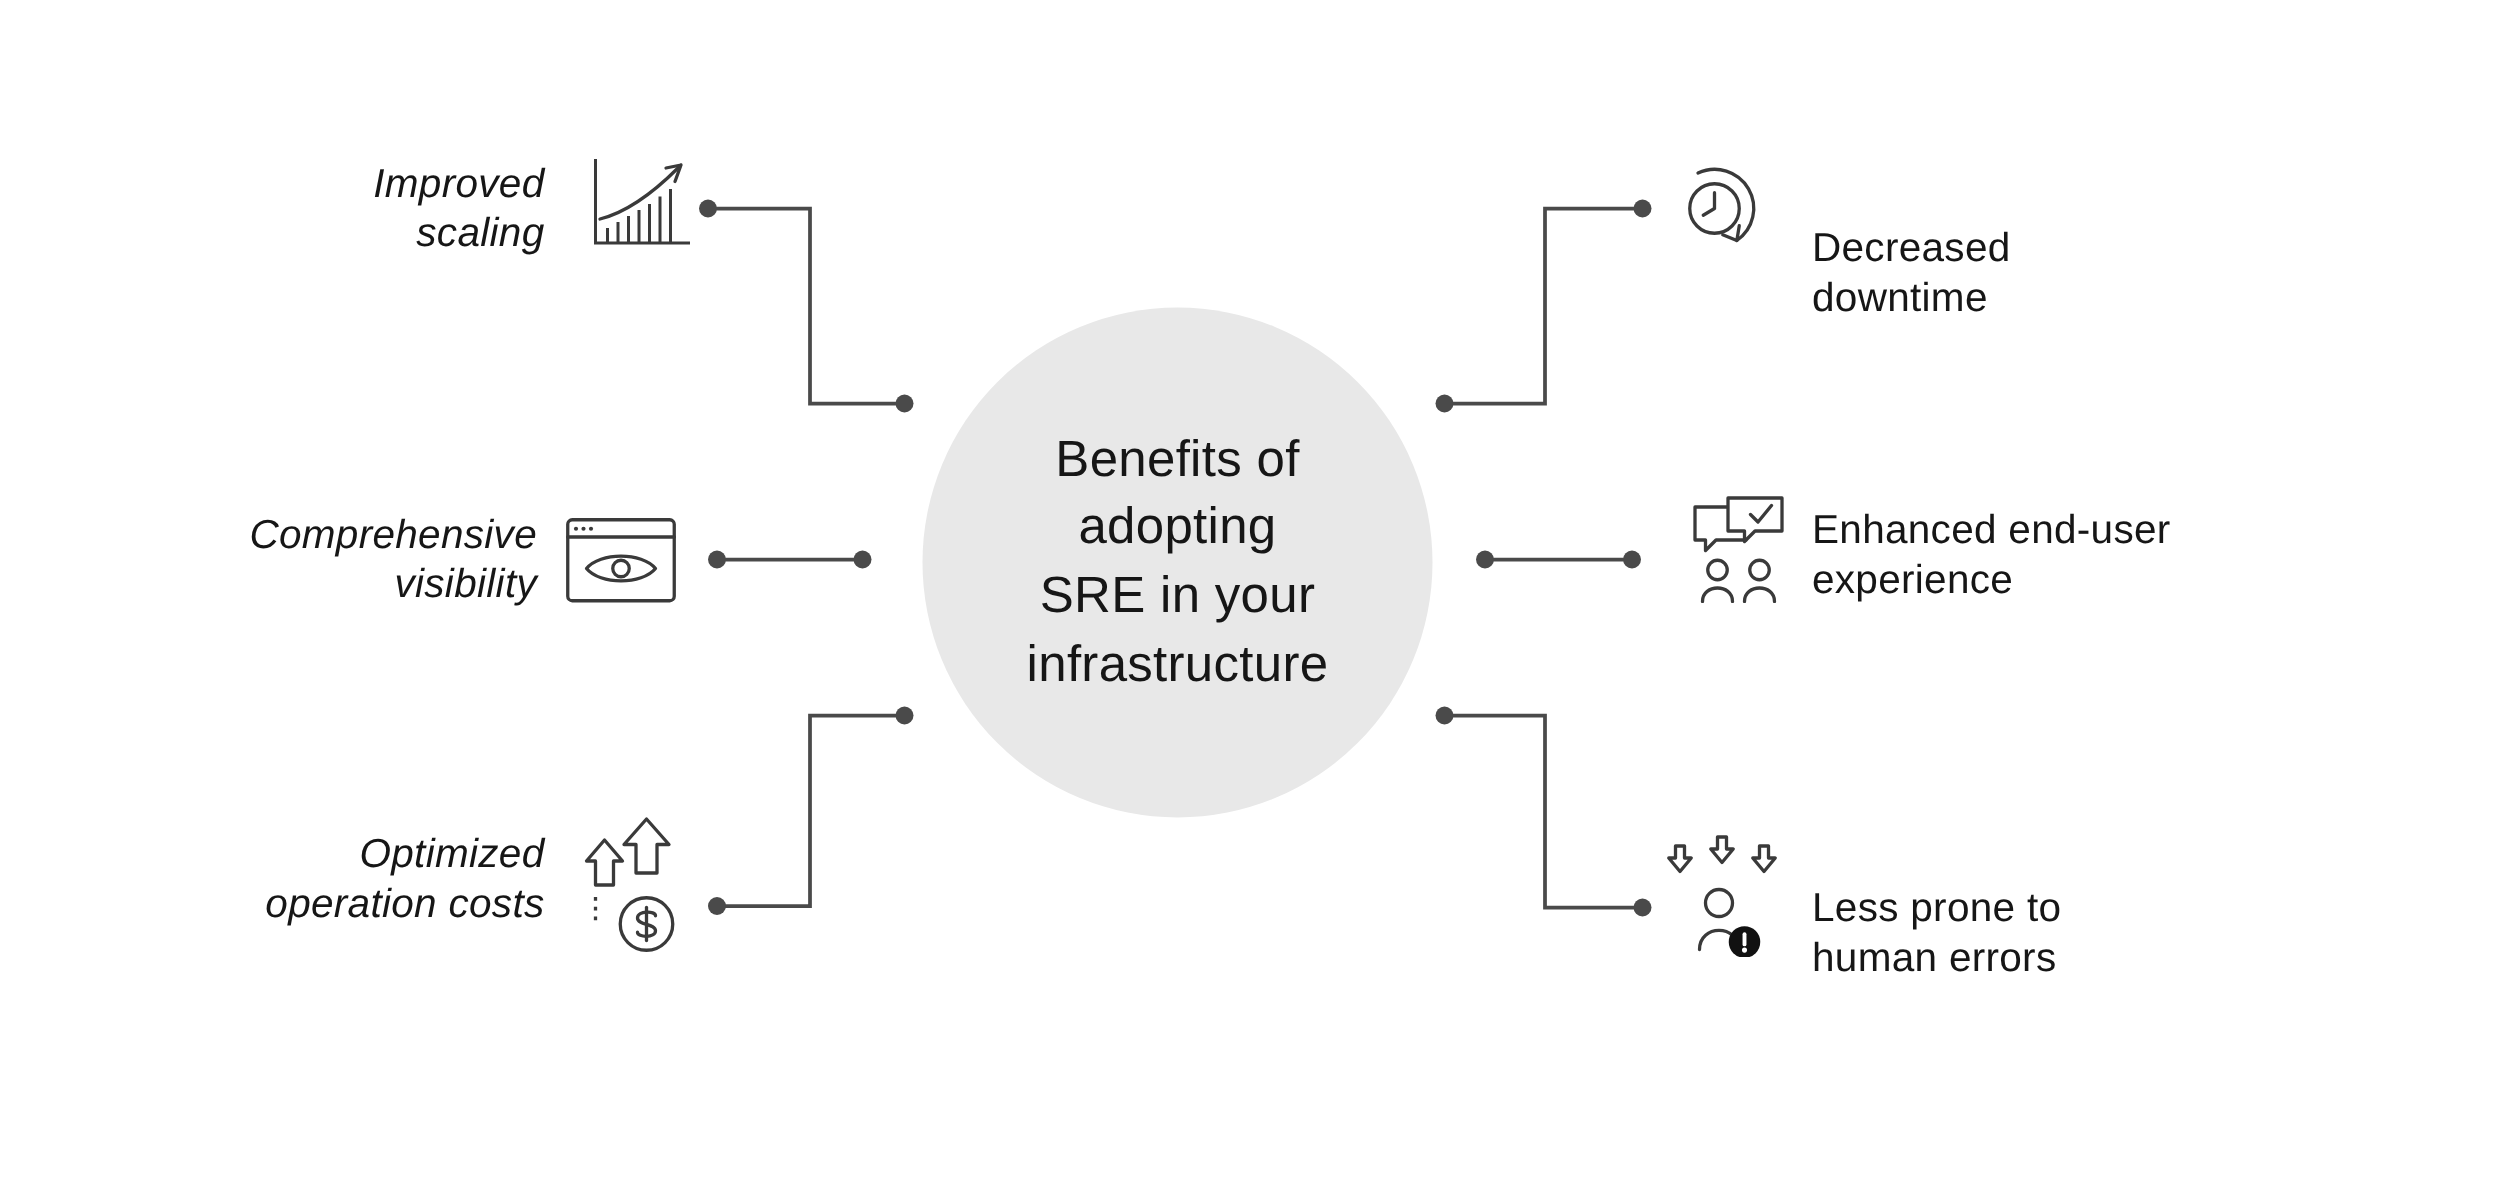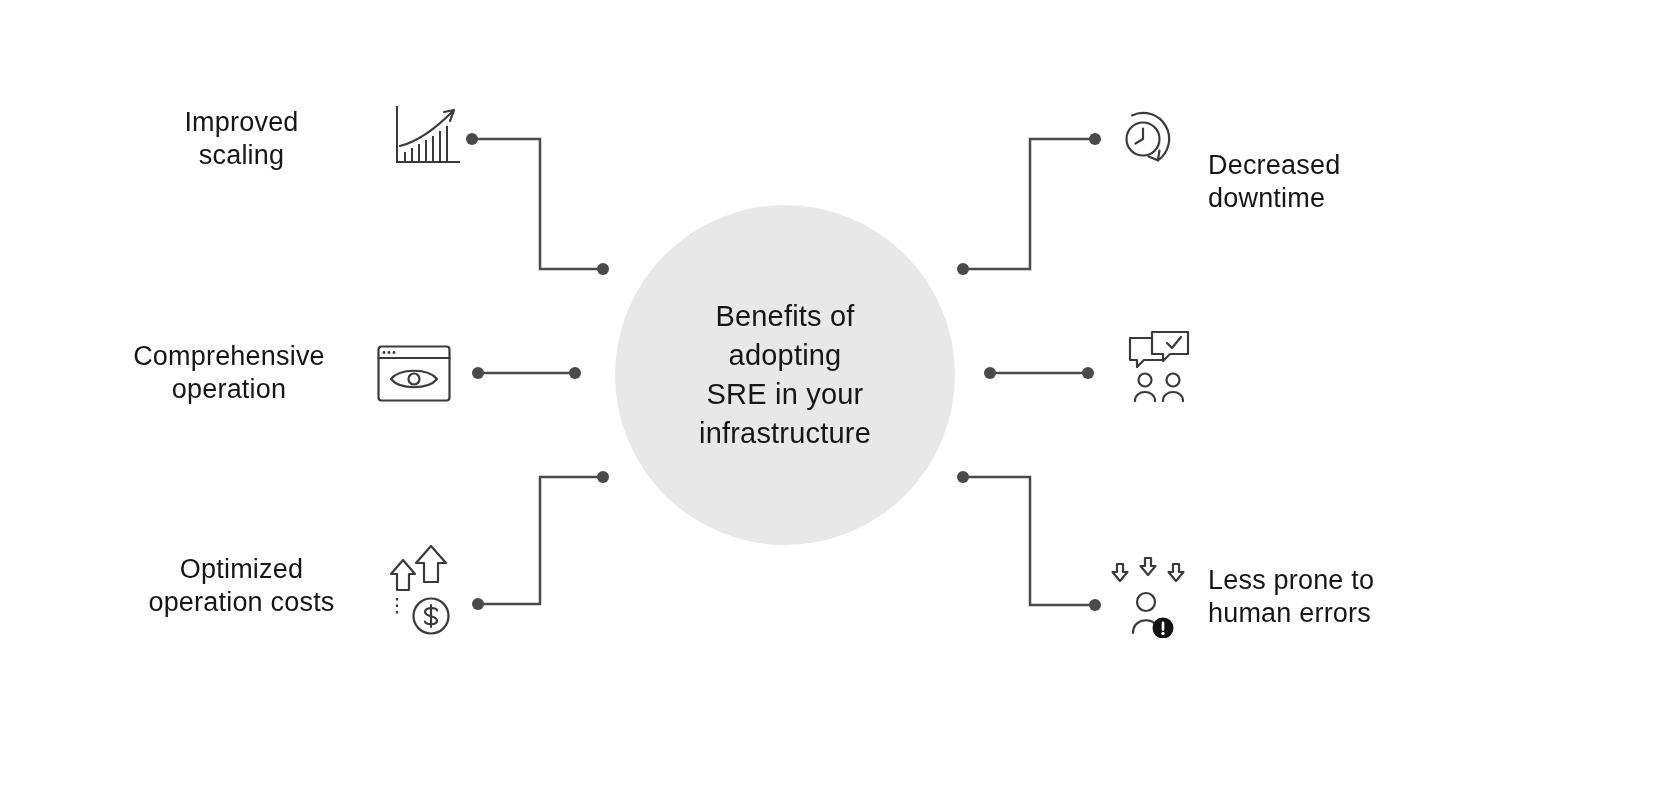--- a/index.html
+++ b/index.html
@@ -10,28 +10,28 @@
   }
   .connectors { position:absolute; left:0; top:0; width:1674px; height:800px; pointer-events:none; }
   .connectors polyline { fill:none; stroke:var(--line-color); stroke-width:2.5; }
   .connectors circle { fill:var(--line-color); stroke:none; }
   .center-circle {
     position:absolute; left:615px; top:205px; width:340px; height:340px;
     border-radius:50%; background:var(--center-bg);
     display:flex; align-items:center; justify-content:center; text-align:center;
   }
   .center-title {
-    font-size:29px; line-height:1.34; color:var(--text-color);
+    font-size:34px; line-height:1.34; color:var(--text-color);
     white-space:pre-line; font-weight:500; letter-spacing:0.2px;
   }
   .benefit-label {
     position:absolute; font-size:27px; line-height:1.23; color:var(--text-color);
     white-space:pre-line; font-weight:500; letter-spacing:0.2px;
   }
-  .align-right { text-align:center; }
+  .align-right { text-align:right;font-style:italic; }
   .icon { position:absolute; }
   .icon svg { display:block; }
   .ic { stroke:var(--icon-stroke); fill:none; stroke-width:2.2; stroke-linecap:round; stroke-linejoin:round; }
   .ic-thin { stroke:var(--icon-stroke); fill:none; stroke-width:2; stroke-linecap:butt; }
   .ic-fill { fill:var(--icon-stroke); stroke:none; }
   .ic-bg { fill:#ffffff; stroke:var(--icon-stroke); stroke-width:2.2; stroke-linejoin:round; }
   .ic-badge { fill:#111111; stroke:none; }
   .ic-white { stroke:#ffffff; fill:none; stroke-width:2.6; stroke-linecap:round; }
   .ic-white-fill { fill:#ffffff; stroke:none; }
   .ic-dash { stroke:var(--icon-stroke); fill:none; stroke-width:2.2; stroke-dasharray:2.5 4; }
@@ -86,21 +86,21 @@
   <span class="icon" style="left:388px; top:102px;">
     <svg width="78" height="68" viewBox="0 0 78 68">
       <path class="ic-thin" d="M9 4 V60 H72"></path>
       <path class="ic-thin" d="M17 60 V50 M24 60 V46 M31 60 V42 M38 60 V38 M45 60 V34 M52 60 V29 M59 60 V24"></path>
       <path class="ic" d="M12 44 C28 40 46 28 64 10"></path>
       <path class="ic" d="M66 8 L56 10 M66 8 L62 19"></path>
     </svg>
   </span>
 
   <div class="benefit-label align-right" style="left:100px; top:340px; width:258px;">Comprehensive
-operation</div>
+visibility</div>
   <span class="icon" style="left:377px; top:345px;">
     <svg width="74" height="57" viewBox="0 0 74 57">
       <rect class="ic" x="1.5" y="1.5" width="71" height="54" rx="3"></rect>
       <path class="ic" d="M1.5 13 H72.5"></path>
       <circle class="ic-fill" cx="7" cy="7.5" r="1.4"></circle>
       <circle class="ic-fill" cx="12" cy="7.5" r="1.4"></circle>
       <circle class="ic-fill" cx="17" cy="7.5" r="1.4"></circle>
       <path class="ic" d="M14 34 C23 23 51 23 60 34 C51 45 23 45 14 34 Z"></path>
       <circle class="ic" cx="37" cy="34" r="5.5"></circle>
     </svg>
@@ -134,29 +134,31 @@
     <svg width="74" height="72" viewBox="0 0 74 72">
       <path class="ic" d="M12 8 H46 V30 H26 L19 37 V30 H12 Z"></path>
       <path class="ic-bg" d="M34 2 H70 V24 H52 L45 31 V24 H34 Z"></path>
       <polyline class="ic" points="49,13 54,18 63,7"></polyline>
       <circle class="ic" cx="27" cy="50" r="6.5"></circle>
       <path class="ic" d="M17 71 C17 59 37 59 37 71"></path>
       <circle class="ic" cx="55" cy="50" r="6.5"></circle>
       <path class="ic" d="M45 71 C45 59 65 59 65 71"></path>
     </svg>
   </span>
+  <div class="benefit-label" style="left:1208px; top:337px; width:320px;">Enhanced end-user
+experience</div>
 
   <span class="icon" style="left:1108px; top:556px;">
     <svg width="80" height="82" viewBox="0 0 80 82">
       <path class="ic" d="M9 8 V16 H4.5 L12 25 L19.5 16 H15 V8 Z"></path>
       <path class="ic" d="M37 2 V10 H32.5 L40 19 L47.5 10 H43 V2 Z"></path>
       <path class="ic" d="M65 8 V16 H60.5 L68 25 L75.5 16 H71 V8 Z"></path>
       <circle class="ic" cx="38" cy="46" r="9"></circle>
       <path class="ic" d="M25 77 C25 60 51 60 51 77"></path>
       <circle class="ic-badge" cx="55" cy="72" r="10.5"></circle>
       <path class="ic-white" d="M55 66.8 V73.6"></path>
       <circle class="ic-white-fill" cx="55" cy="77.4" r="1.7"></circle>
     </svg>
   </span>
-  <div class="benefit-label" style="left:1208px; top:564px; width:300px;">Less prone to
+  <div class="benefit-label" style="left:1208px; top:589px; width:300px;">Less prone to
 human errors</div>
 
 </div>
 
 </body></html>

